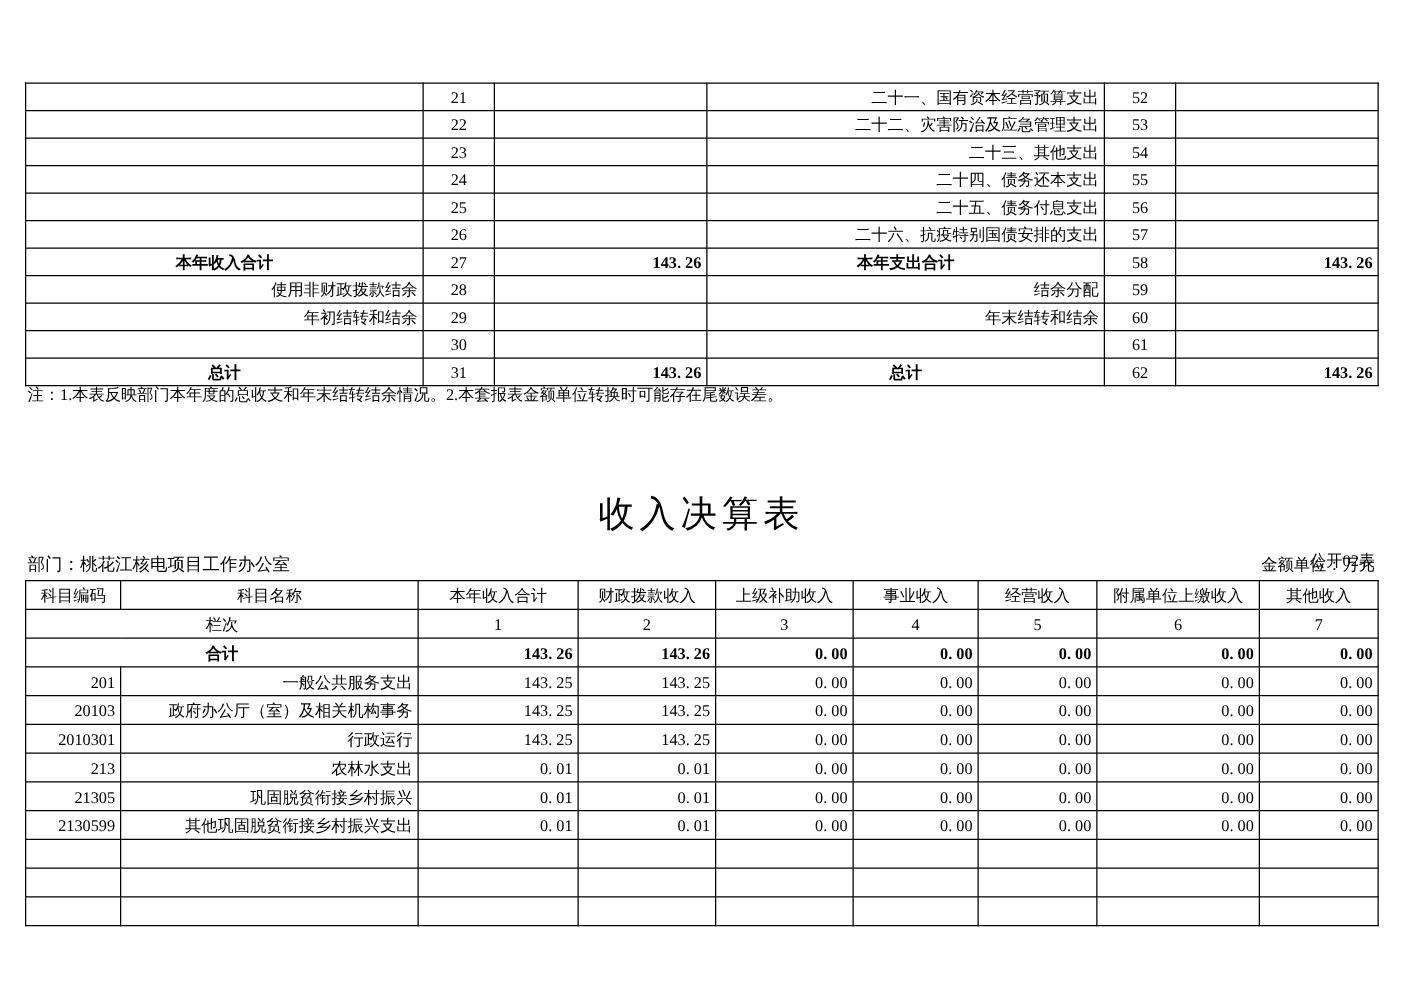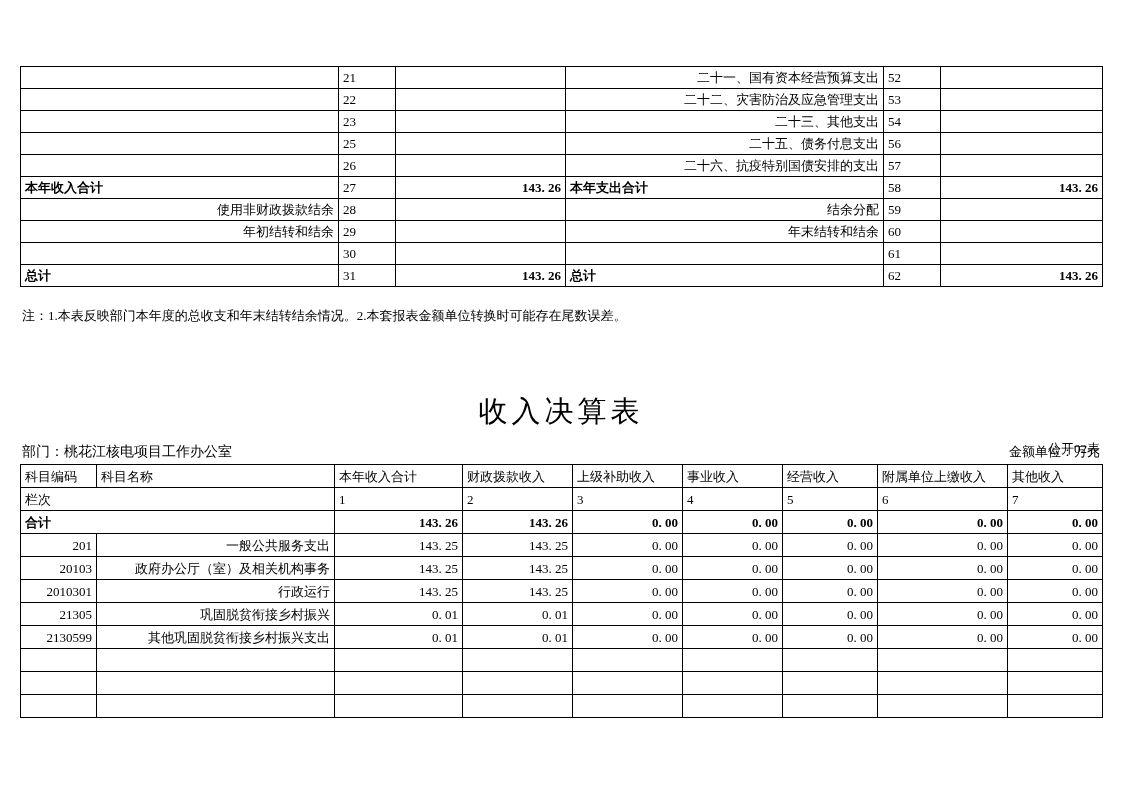--- a/index.html
+++ b/index.html
@@ -38,21 +38,21 @@
   }
   table.grid td {
     border: 1px solid #000000;
     height: 21px;
     padding: 0 4px;
     line-height: 20px;
     vertical-align: middle;
     white-space: nowrap;
     overflow: hidden;
   }
-  .c-center { }
+  .c-center { text-align: center; }
   .c-right  { text-align: right; }
   .c-left   { text-align: right; }
   .bold     { font-weight: bold; }
 
   .note {
     position: absolute;
     left: 22px;
     top: 307px;
     font-size: 13px;
     line-height: 18px;
@@ -143,20 +143,28 @@
             <td class="c-left">二十二、灾害防治及应急管理支出</td>
             <td class="c-center">53</td>
             <td class="c-right"></td>
           </tr>
           <tr>
             <td class="c-left"></td>
             <td class="c-center">23</td>
             <td class="c-right"></td>
             <td class="c-left">二十三、其他支出</td>
             <td class="c-center">54</td>
+            <td class="c-right"></td>
+          </tr>
+          <tr>
+            <td class="c-left"></td>
+            <td class="c-center">24</td>
+            <td class="c-right"></td>
+            <td class="c-left">二十四、债务还本支出</td>
+            <td class="c-center">55</td>
             <td class="c-right"></td>
           </tr>
           <tr>
             <td class="c-left"></td>
             <td class="c-center">25</td>
             <td class="c-right"></td>
             <td class="c-left">二十五、债务付息支出</td>
             <td class="c-center">56</td>
             <td class="c-right"></td>
           </tr>
@@ -293,20 +301,31 @@
             <td class="c-left" style="padding-left: 22px;">行政运行</td>
             <td class="c-right">143. 25</td>
             <td class="c-right">143. 25</td>
             <td class="c-right">0. 00</td>
             <td class="c-right">0. 00</td>
             <td class="c-right">0. 00</td>
             <td class="c-right">0. 00</td>
             <td class="c-right">0. 00</td>
           </tr>
           <tr>
+            <td class="c-left">213</td>
+            <td class="c-left" style="padding-left: 22px;">农林水支出</td>
+            <td class="c-right">0. 01</td>
+            <td class="c-right">0. 01</td>
+            <td class="c-right">0. 00</td>
+            <td class="c-right">0. 00</td>
+            <td class="c-right">0. 00</td>
+            <td class="c-right">0. 00</td>
+            <td class="c-right">0. 00</td>
+          </tr>
+          <tr>
             <td class="c-left">21305</td>
             <td class="c-left" style="padding-left: 6px;">巩固脱贫衔接乡村振兴</td>
             <td class="c-right">0. 01</td>
             <td class="c-right">0. 01</td>
             <td class="c-right">0. 00</td>
             <td class="c-right">0. 00</td>
             <td class="c-right">0. 00</td>
             <td class="c-right">0. 00</td>
             <td class="c-right">0. 00</td>
           </tr>

